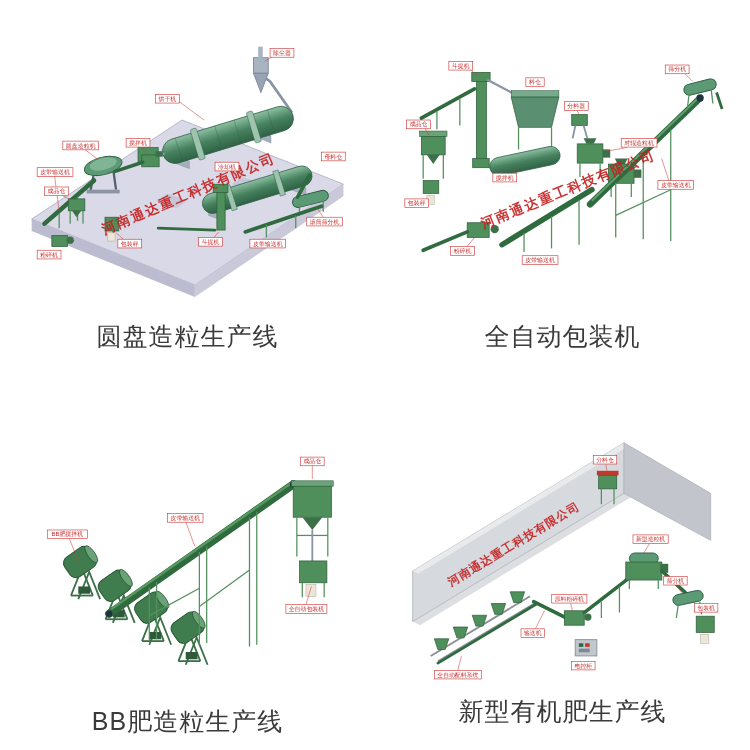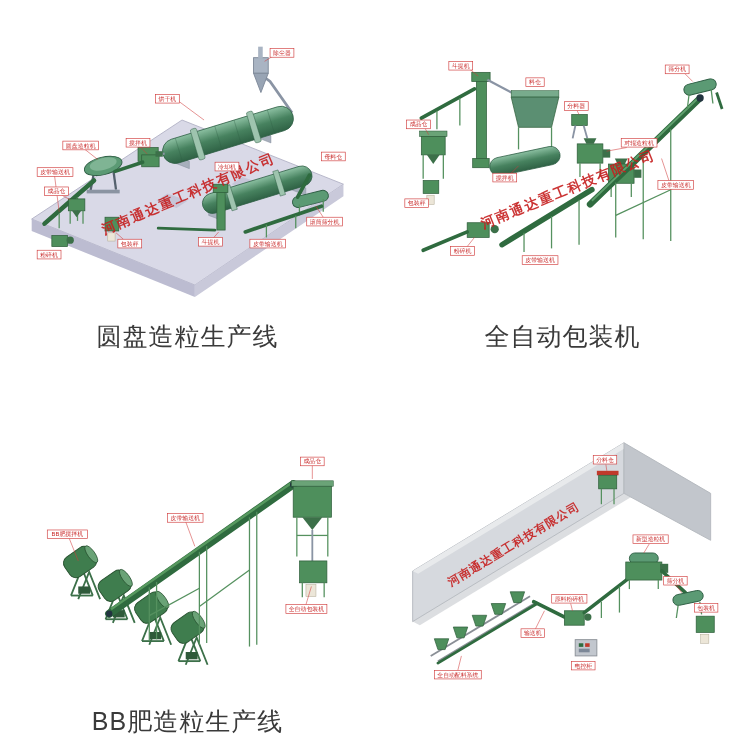--- a/index.html
+++ b/index.html
@@ -548,15 +548,16 @@
       <g class="lbl">
         <rect x="192" y="306" width="26" height="9.5"></rect>
           <text x="205" y="313">电控柜</text>
         </g>
       <g class="lbl">
         <line class="leader" x1="66" y1="316" x2="70" y2="300"></line>
         <rect x="40" y="316" width="52" height="9.5"></rect>
           <text x="66" y="323">全自动配料系统</text>
         </g>
     </svg>
+    <figcaption class="caption">新型有机肥生产线</figcaption>
   </figure>
 
 </div>
 
 </body></html>

